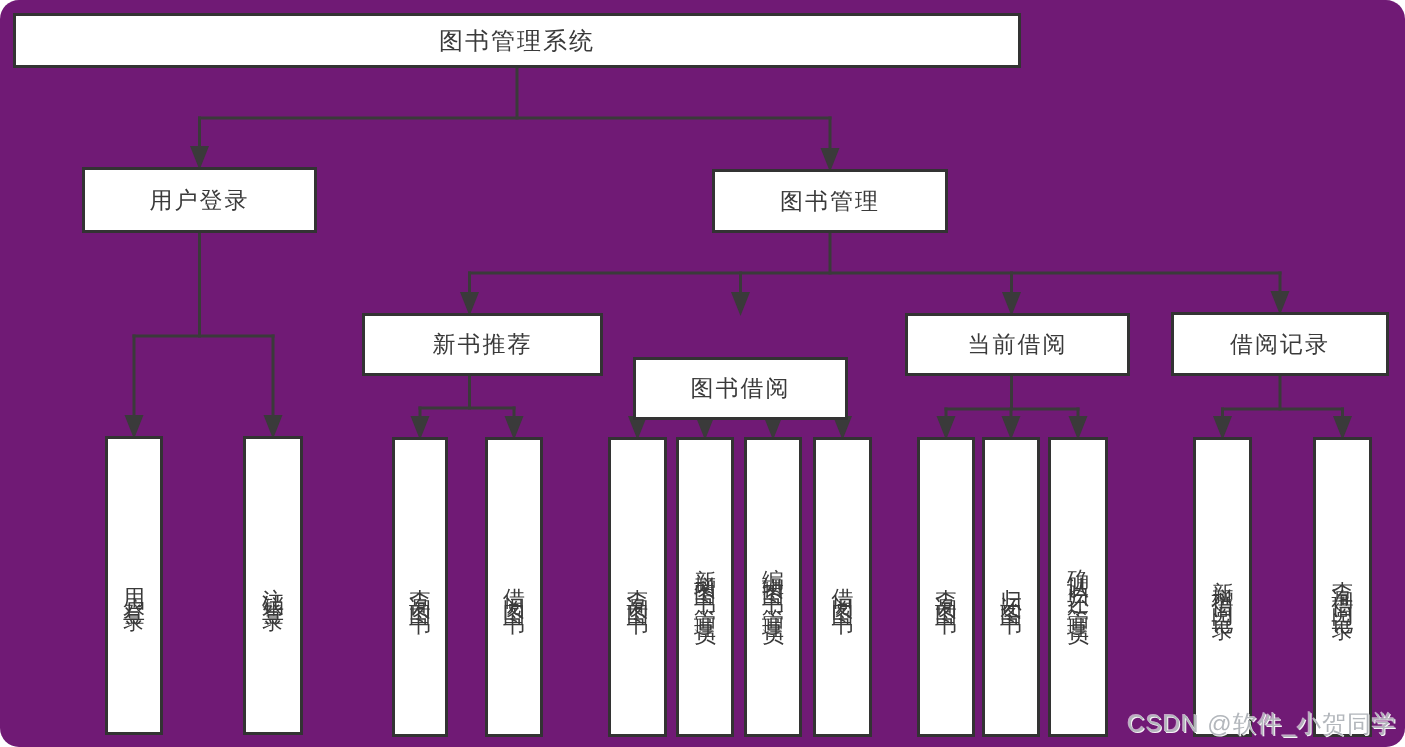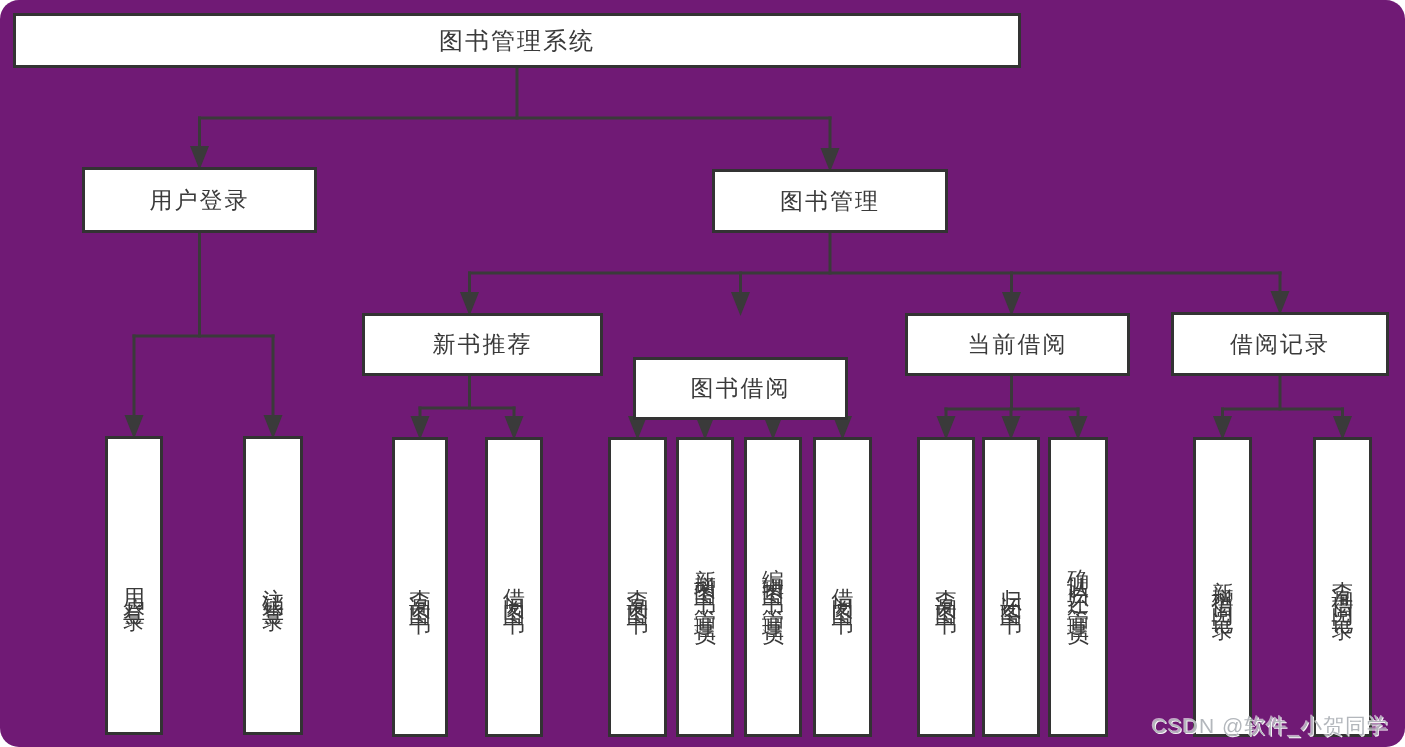--- a/index.html
+++ b/index.html
@@ -36,23 +36,23 @@
   .node.v .vtxt{
     writing-mode:vertical-rl;
     text-orientation:mixed;
     font-size:22px;
     letter-spacing:8px;
     line-height:1;
     white-space:nowrap;
   }
   .watermark{
     position:absolute;
-    right:16px;
+    right:8px;
     bottom:7px;
-    font-size:21px;
+    font-size:24px;
     letter-spacing:1px;
     color:#b3b7bc;
     text-shadow:1px 1px 0 rgba(255,255,255,0.95), -1px -1px 0 rgba(255,255,255,0.6);
     white-space:nowrap;
   }
 </style>
 </head>
 <body>
 
 <div id="stage">

